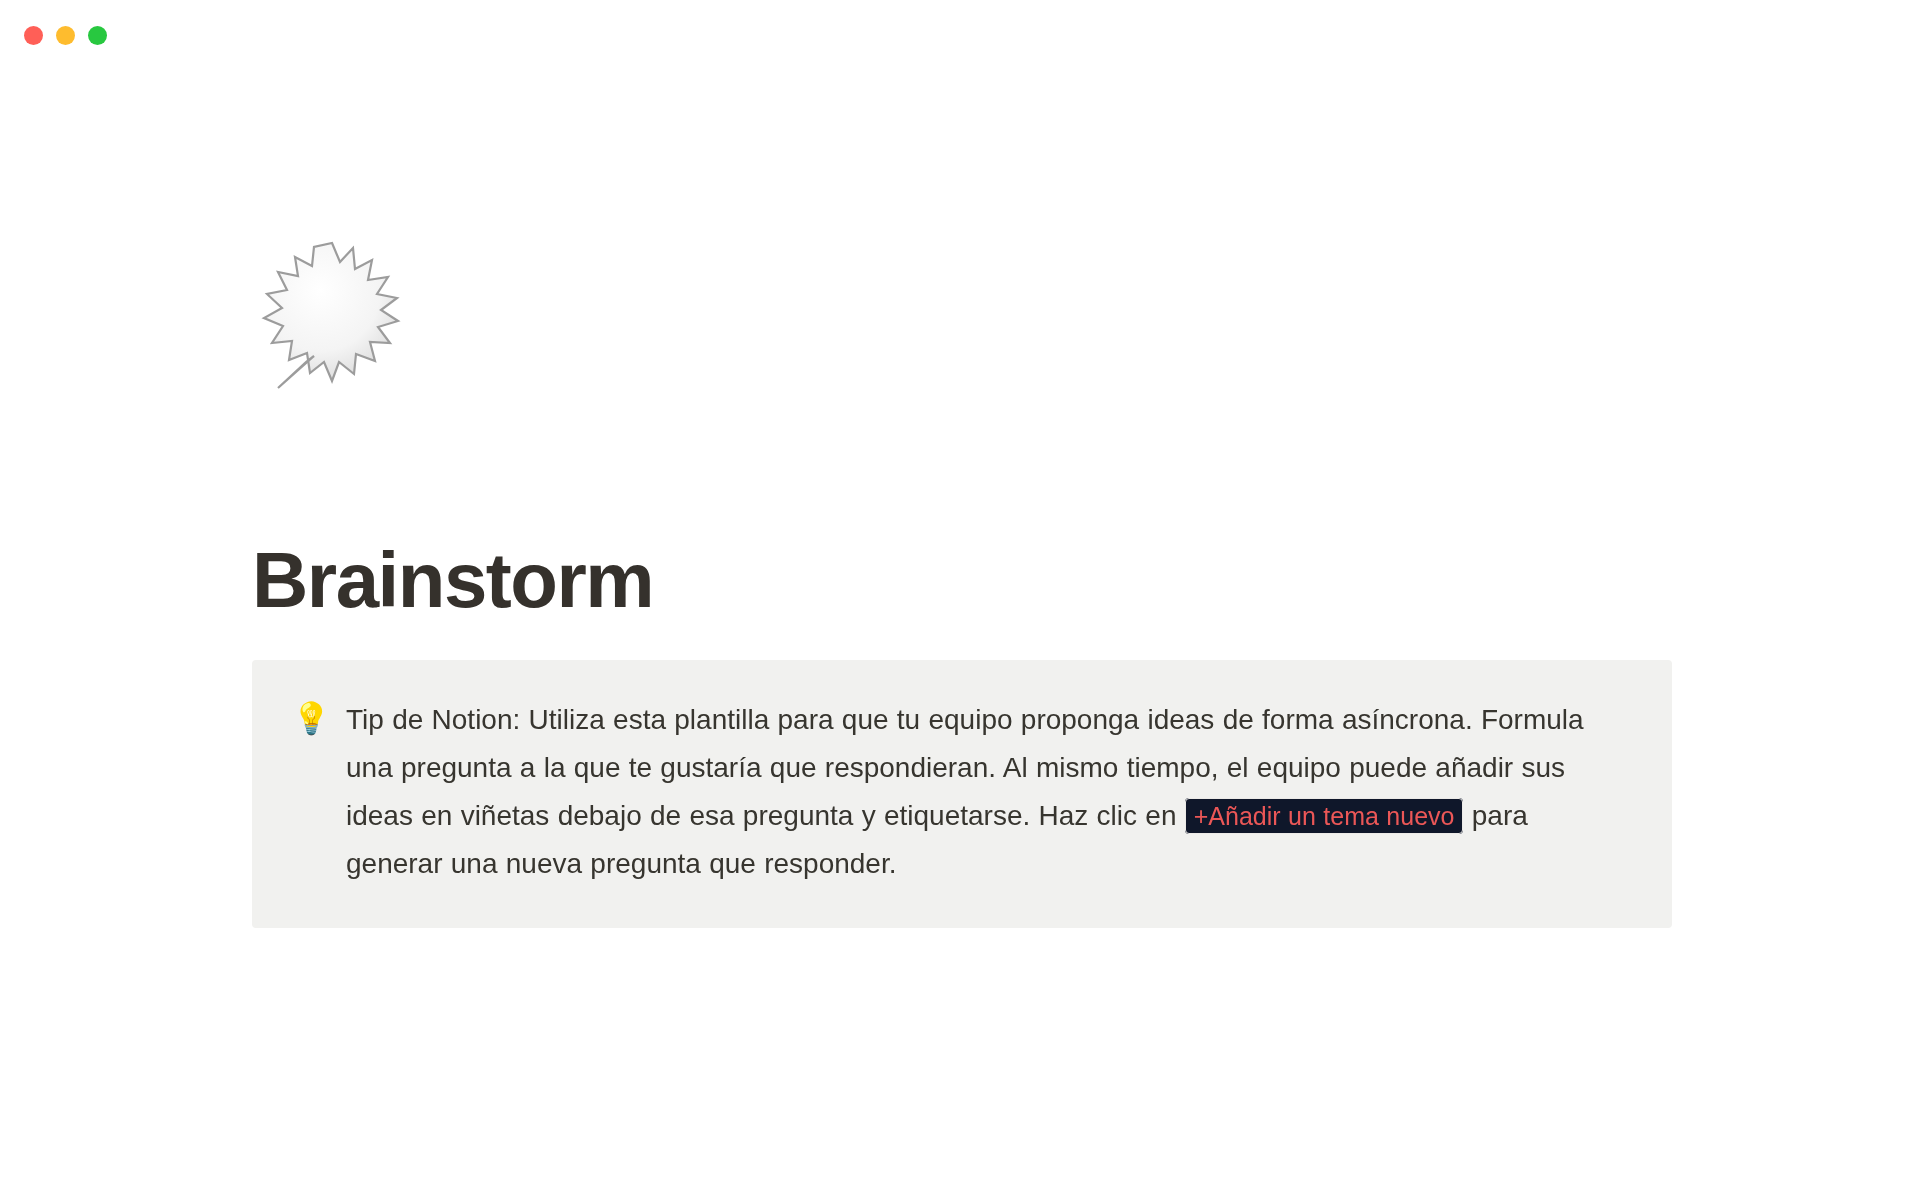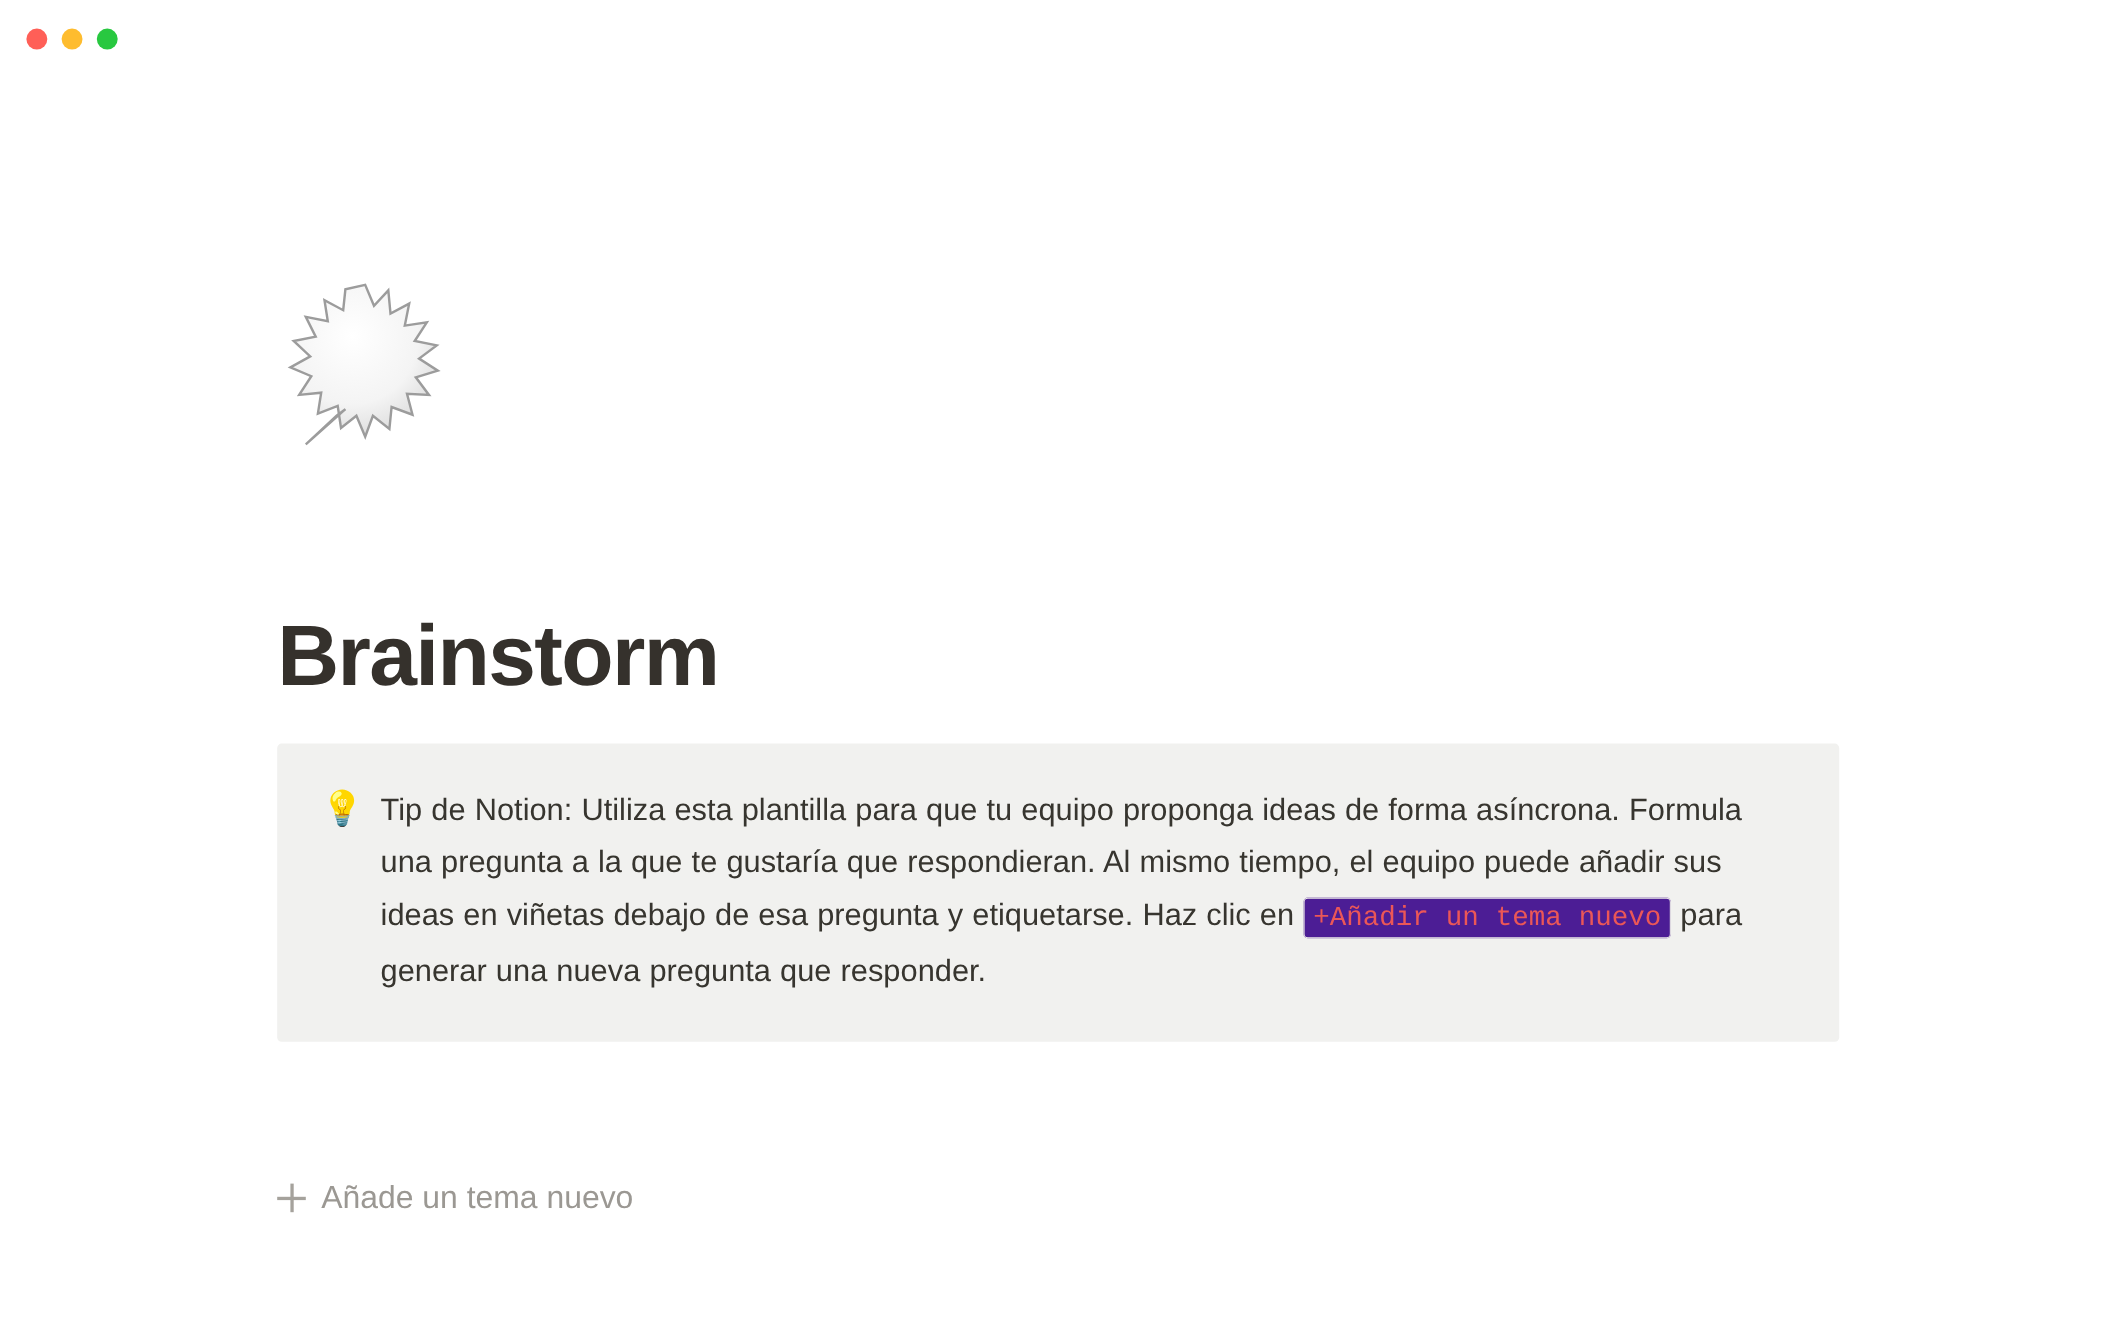--- a/index.html
+++ b/index.html
@@ -35,21 +35,21 @@
     border-radius: 50%;
     display: block;
   }
   .light-close   { background: #ff5f57; }
   .light-min     { background: #febc2e; }
   .light-max     { background: #28c840; }
 
   
   .page {
     position: absolute;
-    top: 72px;
+    top: 56px;
     left: 0;
     width: 1660px;
     height: 1128px;
     background: #ffffff;
   }
 
   
   .page-icon {
     position: absolute;
     left: 254px;
@@ -98,22 +98,22 @@
   .callout-text {
     flex: 1 1 auto;
     font-size: 28px;
     line-height: 48px;
     color: #37352f;
     font-family: "Liberation Sans", sans-serif;
     word-spacing: 0.5px;
   }
   .callout-text b { font-weight: 400; }
   .inline-code {
-    font-family: Liberation Mono, monospace;
-    background: #4c1d95;
+    font-family: Liberation Sans, sans-serif;
+    background: #0f172a;
     color: #eb5757;
     font-size: 25px;
     padding: 3px 8px;
     border-radius: 4px;
     border: 1px solid #eceae7;
     white-space: nowrap;
   }
 
   
   .add-topic {
@@ -182,18 +182,14 @@
 
   <h1 class="page-title">Brainstorm</h1>
 
   <div class="callout">
     <div class="callout-icon">💡</div>
     <div class="callout-text">
       <b>Tip de Notion:</b><span> Utiliza esta plantilla para que tu equipo proponga ideas de forma asíncrona. Formula una pregunta a la que te gustaría que respondieran. Al mismo tiempo, el equipo puede añadir sus ideas en viñetas debajo de esa pregunta y etiquetarse. Haz clic en </span><span class="inline-code">+Añadir un tema nuevo</span><span> para generar una nueva pregunta que responder.</span>
     </div>
   </div>
 
-  <div class="add-topic">
-    <span class="plus-icon"></span>
-    <span class="add-topic-label">Añade un tema nuevo</span>
-  </div>
 
 </div>
 
 </body></html>

